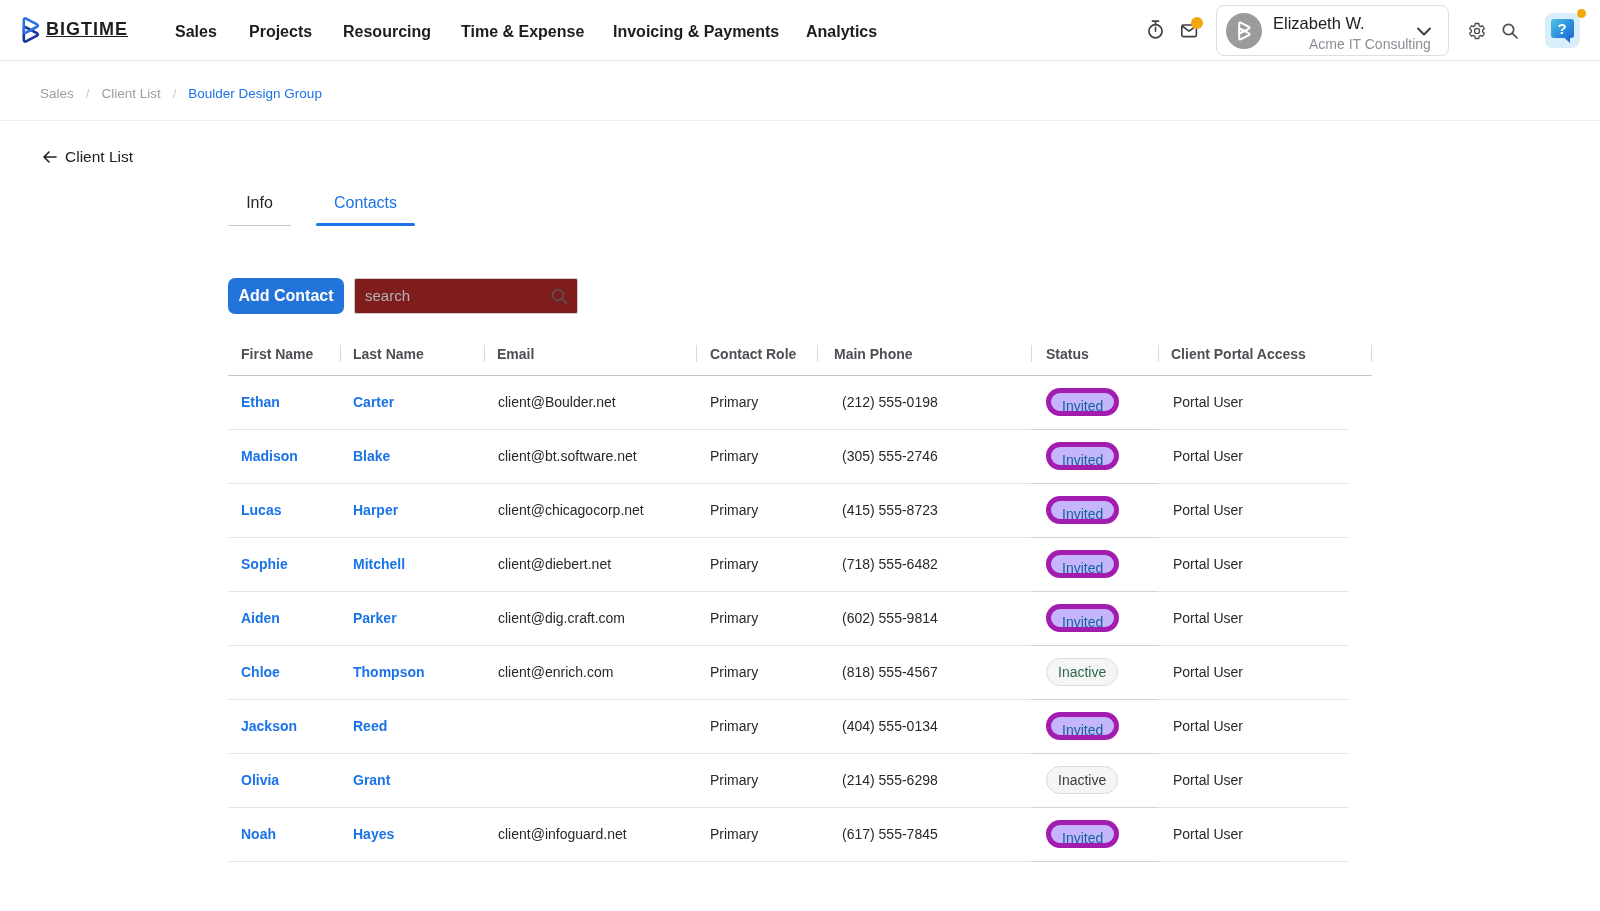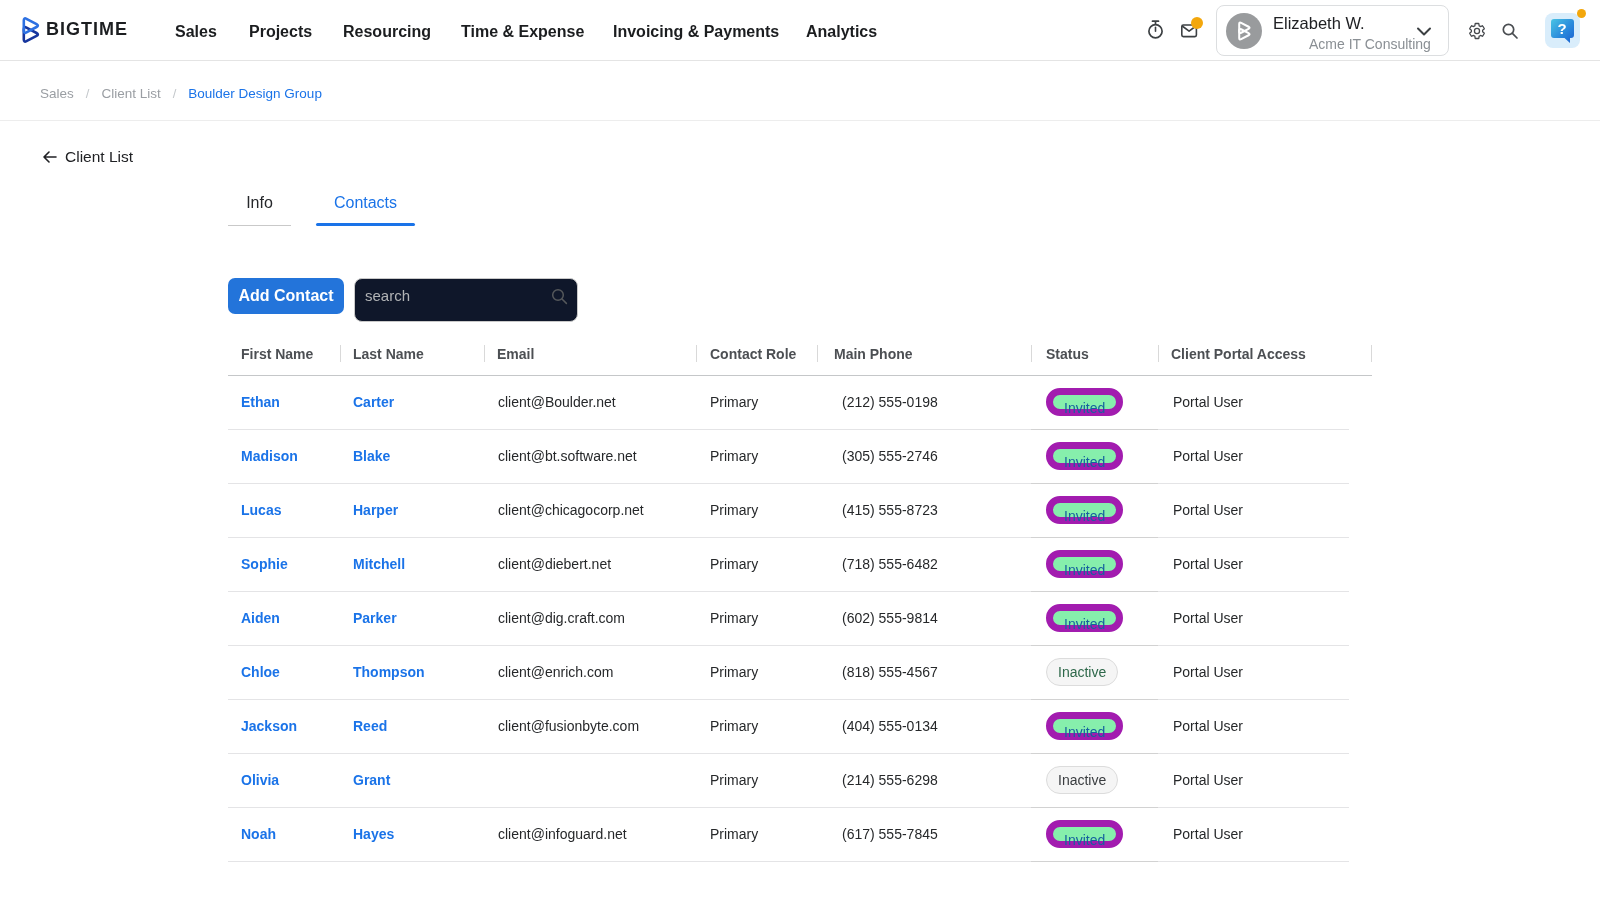--- a/index.html
+++ b/index.html
@@ -2,21 +2,21 @@
 <html><head>
 <meta charset="utf-8">
 <style>
 * { margin:0; padding:0; box-sizing:border-box; }
 html,body { width:1600px; height:911px; background:#fff; font-family:"Liberation Sans", sans-serif; }
 #app { position:relative; width:1600px; height:911px; overflow:hidden; }
 .abs { position:absolute; }
 
 
 #topbar { position:absolute; left:0; top:0; width:1600px; height:61px; background:#fff; border-bottom:1px solid #e4e4e4; }
-#logotext { position:absolute; left:46px; top:19px; font-size:18px; font-weight:bold; letter-spacing:1px; color:#1c1e21; }
+#logotext { position:absolute; left:46px; top:19px; font-size:18px; font-weight:bold; letter-spacing:1px; color:#1c1e21;text-decoration:underline; }
 #nav span { position:absolute; top:23px; font-size:16px; font-weight:bold; color:#1b1d1f; white-space:nowrap; }
 
 #userbox { position:absolute; left:1216px; top:5px; width:233px; height:51px; border:1px solid #dcdee0; border-radius:8px; background:#fff; }
 #avatar { position:absolute; left:9px; top:7px; width:36px; height:36px; border-radius:50%; background:#999b9d; }
 #uname { position:absolute; left:56px; top:8px; font-size:16.5px; color:#202124; }
 #ucomp { position:absolute; left:56px; top:30px; font-size:14px; color:#8a8f94;margin-left:36px; }
 .dot { position:absolute; border-radius:50%; background:#f3a70c; }
 
 #helpbtn { position:absolute; left:1545px; top:13px; width:35px; height:35px; border-radius:8px; background:#d9edfb; }
 
@@ -32,39 +32,39 @@
 
 
 .tab { position:absolute; top:194px; font-size:16px; text-align:center; }
 #tab1 { left:228px; width:63px; color:#26282b; }
 #tab2 { left:316px; width:99px; color:#1a73e8; }
 #tab1u { position:absolute; left:228px; top:225px; width:63px; height:1px; background:#c9c9c9; }
 #tab2u { position:absolute; left:316px; top:223px; width:99px; height:3px; background:#1a73e8; border-radius:2px; }
 
 
 #addc { position:absolute; left:228px; top:278px; width:116px; height:36px; background:#2374da; border-radius:7px; color:#fff; font-weight:bold; font-size:16px; text-align:center; line-height:36px; }
-#searchbox { position:absolute; left:354px; top:278px; width:224px; height:44px; border:1px solid #c9c9c9; border-radius:8px; background:#0f172a; }
+#searchbox { position:absolute; left:354px; top:278px; width:224px; height:36px; border:1px solid #c9c9c9; border-radius:2px; background:#7f1d1d; }
 #searchbox .ph { position:absolute; left:10px; top:0; line-height:34px; font-size:15px; color:#b1b3b5; }
 
 
 #table { position:absolute; left:228px; top:336px; width:1144px; }
 #thead { position:absolute; left:0; top:0; width:1144px; height:40px; border-bottom:1px solid #c5c7c9; }
 #thead .hc { position:absolute; top:0; height:37px; line-height:37px; font-size:14px; font-weight:bold; color:#4c4f53; white-space:nowrap;text-align:right; }
 #thead .vs { position:absolute; top:9px; width:1px; height:17px; background:#d9d9d9; }
 .row { position:absolute; left:0; width:1121px; height:54px; border-bottom:1px solid #e4e4e6; }
 .row .c { position:absolute; top:0; height:53px; line-height:53px; font-size:14px; color:#26282a; white-space:nowrap; }
 .c1 { left:13px; font-weight:bold; color:#1a73e8 !important; }
 .c2 { left:125px; font-weight:bold; color:#1a73e8 !important; }
 .c3 { left:270px; }
 .c4 { left:482px; }
 .c5 { left:602px;margin-left:12px; }
 .c6 { left:818px; }
 .c7 { left:945px; }
 .pill { display:inline-block; height:28px; line-height:26px; padding:0 11px; border-radius:14px; font-size:14px; vertical-align:middle; margin-top:-3px; }
-.pv { background:#86efac; border:7px solid #a21caf; color:#16629e; }
+.pv { background:#c4b5fd; border:5px solid #a21caf; color:#16629e; }
 .pg { background:#f5f5f5; border:1px solid #dcdcdc; color:#2e684a; }
 .pk { background:#f5f5f5; border:1px solid #dcdcdc; color:#3a3d40; }
 .seg { position:absolute; left:803px; bottom:-1px; width:127px; height:1px; background:#d2d2d2; }
 </style>
 </head>
 <body>
 <div id="app">
 
   <div id="topbar">
     <svg class="abs" style="left:21px;top:15px" width="20" height="30" viewBox="0 0 20 30">
@@ -239,21 +239,20 @@
         <span class="c c3">client@enrich.com</span>
         <span class="c c4">Primary</span>
         <span class="c c5">(818) 555-4567</span>
         <span class="c c6"><span class="pill pg">Inactive</span></span>
         <span class="c c7">Portal User</span>
         <span class="seg"></span>
     </div>
     <div class="row" style="top:364px">
       <span class="c c1">Jackson</span>
         <span class="c c2">Reed</span>
-        <span class="c c3">client@fusionbyte.com</span>
         <span class="c c4">Primary</span>
         <span class="c c5">(404) 555-0134</span>
         <span class="c c6"><span class="pill pv">Invited</span></span>
         <span class="c c7">Portal User</span>
         <span class="seg"></span>
     </div>
     <div class="row" style="top:418px">
       <span class="c c1">Olivia</span>
         <span class="c c2">Grant</span>
         <span class="c c4">Primary</span>

